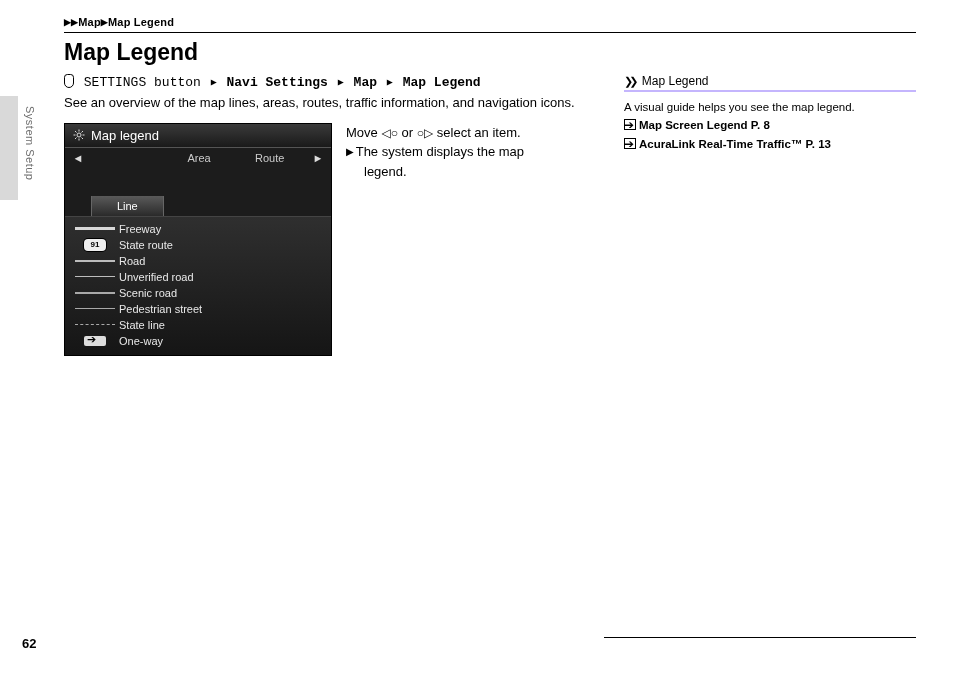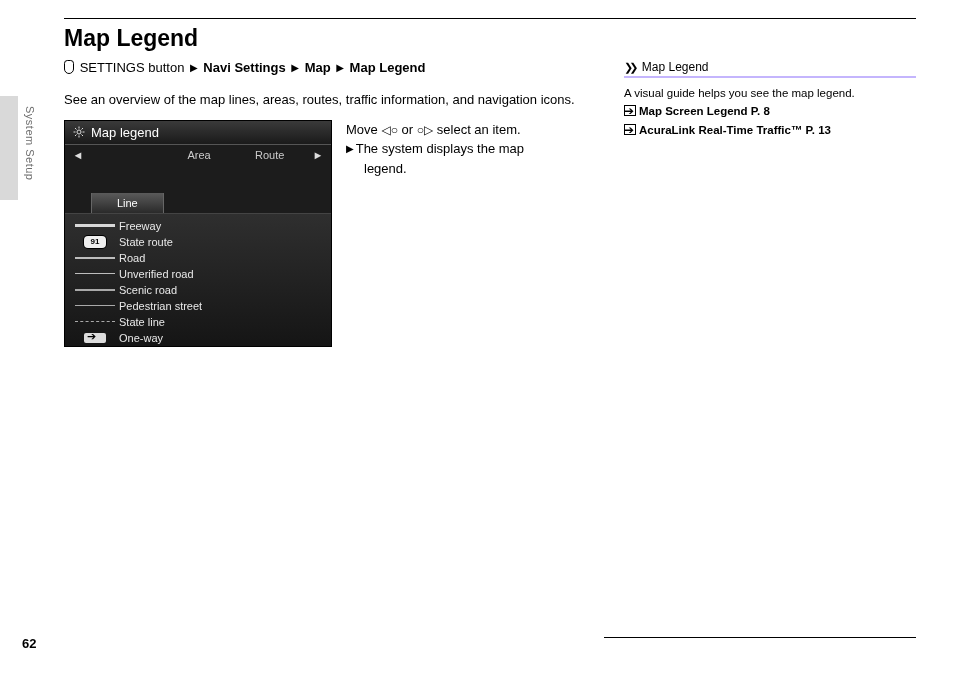--- a/index.html
+++ b/index.html
@@ -52,21 +52,22 @@
   }
   .columns {
     display: flex;
     margin-left: 46px;
     gap: 20px;
   }
   .col-main { width: 540px; }
   .col-side { flex: 1; }
   .nav-path {
     font-size: 13px;
-    margin-bottom: 16px;
+    margin-bottom: 4px;
+    font-family: Liberation Mono, monospace;
   }
   .nav-path .icon-settings {
     display: inline-block;
     width: 10px; height: 14px;
     border: 1.2px solid #000;
     border-radius: 4px 4px 6px 6px;
     vertical-align: -2px;
     margin-right: 2px;
     position: relative;
   }
@@ -118,21 +119,21 @@
   }
   .shot-tabs .tab.sel {
     background: linear-gradient(#5a5a5a,#2a2a2a);
     border-left: 1px solid #666;
     border-right: 1px solid #666;
     color: #fff;
     margin-top: 48px;
   }
   .shot-body {
     background: linear-gradient(#2f2f2f,#151515);
-    padding: 4px 0 0 0;
+    padding: 4px 0 6px 0;
   }
   .shot-row {
     display: flex;
     align-items: center;
     height: 16px;
     padding: 0 6px;
   }
   .shot-swatch {
     width: 48px;
     display: flex;
@@ -222,20 +223,23 @@
     left: 604px;
     right: 38px;
     bottom: 36px;
     border-top: 1px solid #000;
   }
 </style>
 </head>
 <body>
 
 <div class="page">
+  <div class="breadcrumb">
+    <span class="tri">▶▶</span><span>Map</span><span class="tri">▶</span><span>Map Legend</span>
+  </div>
   <hr class="hr-top">
   <h1 class="title">Map Legend</h1>
 
   <div class="side-tab"></div>
   <div class="side-label">System Setup</div>
 
   <div class="columns">
     <div class="col-main">
       <div class="nav-path">
         <span class="icon-settings"></span>

